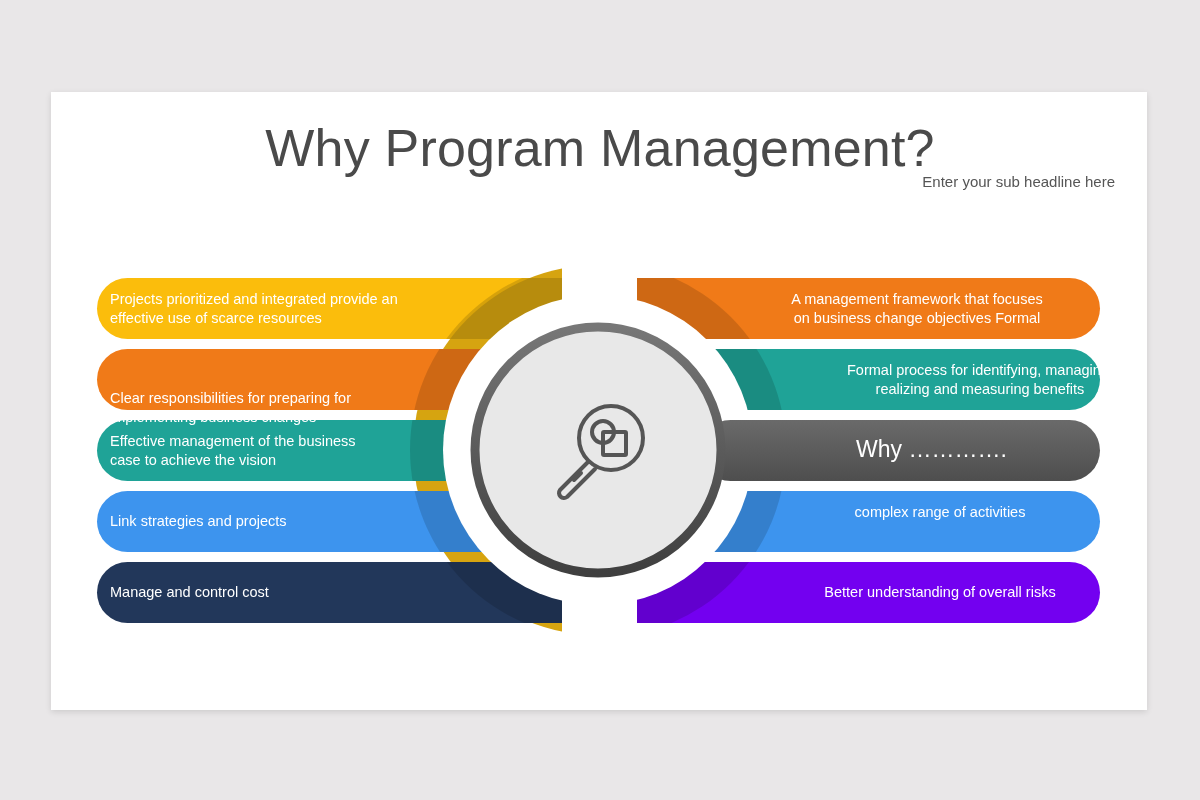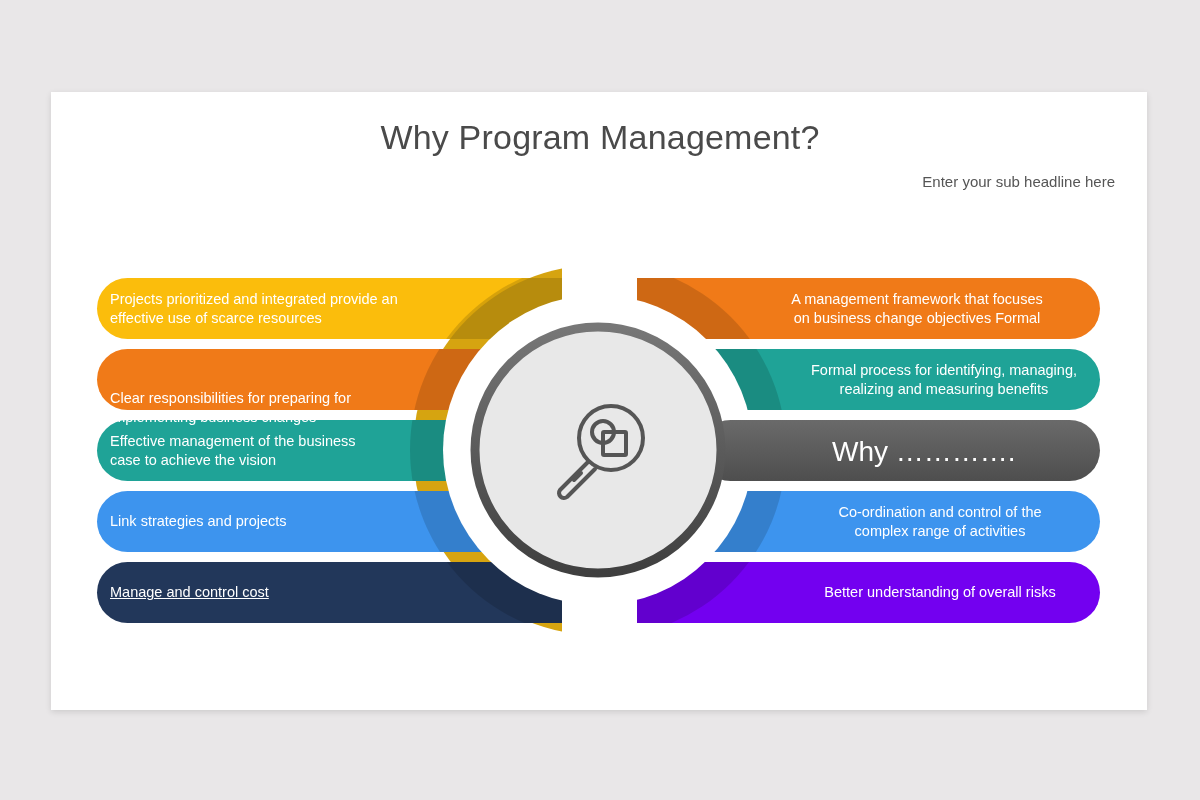--- a/index.html
+++ b/index.html
@@ -9,35 +9,35 @@
     font-family: "Liberation Sans", "DejaVu Sans", sans-serif;
     position:relative;
   }
   .slide {
     position:absolute; left:51px; top:92px; width:1096px; height:618px;
     background:#ffffff;
     box-shadow: 0 2px 6px rgba(0,0,0,0.12);
   }
   .title {
     position:absolute; left:0; width:1200px; top:118px;
-    text-align:center; font-size:34px; color:#4a4a4a; letter-spacing:0.2px;
+    text-align:center; font-size:52px; color:#4a4a4a; letter-spacing:0.2px;
   }
   .subtitle {
     position:absolute; left:0; width:1115px; top:173px;
     text-align:right; font-size:15px; color:#555555;
   }
   svg.diagram { position:absolute; left:0; top:0; }
   .bar-text {
     position:absolute; color:#ffffff; font-size:14.5px; line-height:18.5px;
   }
   .bar-text.left { }
   .bar-text.right { text-align:center; }
   .why-text {
-    position:absolute; color:#ffffff; font-size:28px;
-    left:832px; top:436px;
+    position:absolute; color:#ffffff; font-size:23px;
+    left:856px; top:436px;
   }
 </style>
 </head>
 <body>
 
 <div class="slide"></div>
 
 <div class="title">Why Program Management?</div>
 <div class="subtitle">Enter your sub headline here</div>
 
@@ -142,32 +142,31 @@
   <div>Clear responsibilities for preparing for</div>
   <div>implementing business changes</div>
 </div>
 <div class="bar-text left" style="left:110px; width:284px; top:432px;">
   <div>Effective management of the business</div>
   <div>case to achieve the vision</div>
 </div>
 <div class="bar-text left" style="left:110px; width:292px; top:512px;">
   <div>Link strategies and projects</div>
 </div>
-<div class="bar-text left" style="left:110px; width:293px; top:583px;text-decoration:underline;">
+<div class="bar-text left" style="left:110px; width:293px; top:583px;">
   <div>Manage and control cost</div>
 </div>
 
 <div class="bar-text right" style="left:767px; width:300px; top:290px;">
   <div>A management framework that focuses</div>
   <div>on business change objectives Formal</div>
 </div>
-<div class="bar-text right" style="left:794px; width:300px; top:361px;">
+<div class="bar-text right" style="left:830px; width:300px; top:361px;">
   <div>Formal process for identifying, managing,</div>
   <div>realizing and measuring benefits</div>
 </div>
 <div class="why-text">Why ………….</div>
 <div class="bar-text right" style="left:790px; width:300px; top:503px;">
-  <div>Co-ordination and control of the</div>
   <div>complex range of activities</div>
 </div>
 <div class="bar-text right" style="left:790px; width:300px; top:583px;">
   <div>Better understanding of overall risks</div>
 </div>
 
 </body></html>

